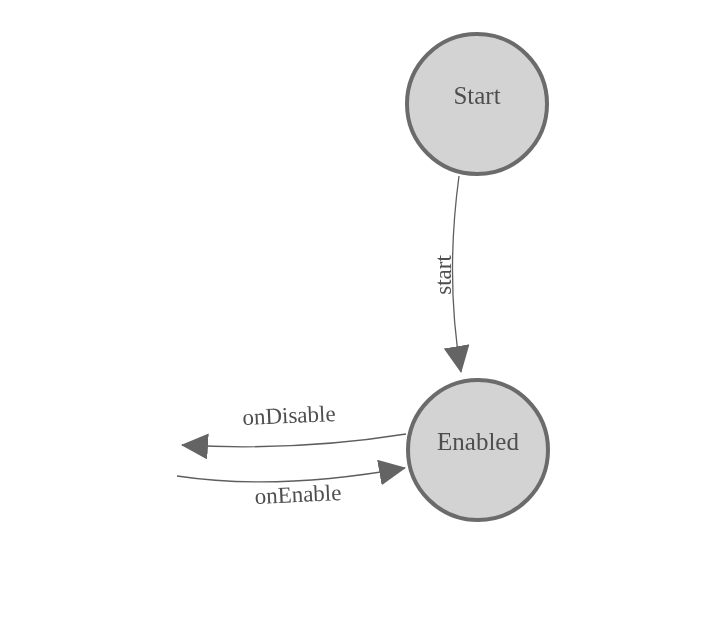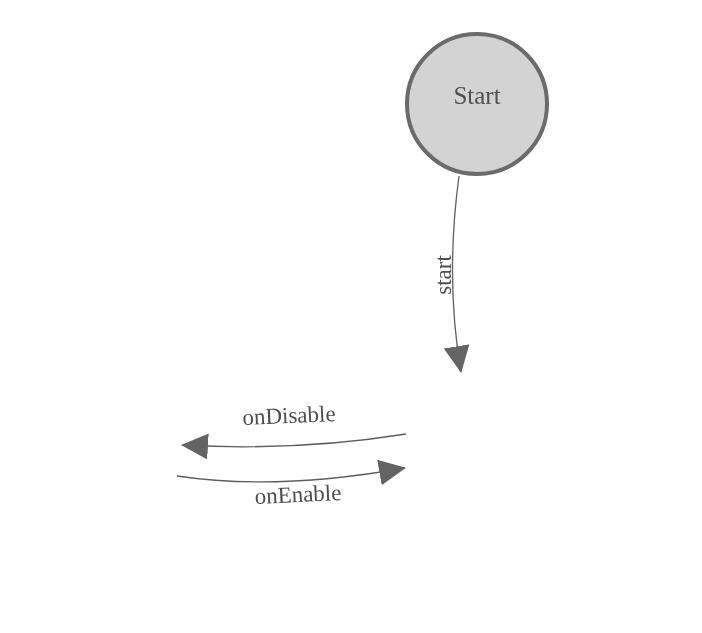--- a/index.html
+++ b/index.html
@@ -92,20 +92,23 @@
 
     <path class="edge-path" d="M 406 434 C 325 447 252 449 182 445" marker-end="url(#arrow)"></path>
 
     <path class="edge-path" d="M 177 476 C 250 487 332 481 405 468" marker-end="url(#arrow)"></path>
   </svg>
 
   <div class="state-node" id="node-start">
     <span class="node-label">Start</span>
   </div>
 
+  <div class="state-node" id="node-enabled">
+    <span class="node-label">Enabled</span>
+  </div>
 
 
   <span class="edge-label" id="label-start-transition">start</span>
 
   <span class="edge-label" id="label-on-disable">onDisable</span>
 
   <span class="edge-label" id="label-on-enable">onEnable</span>
 
 </div>
 

